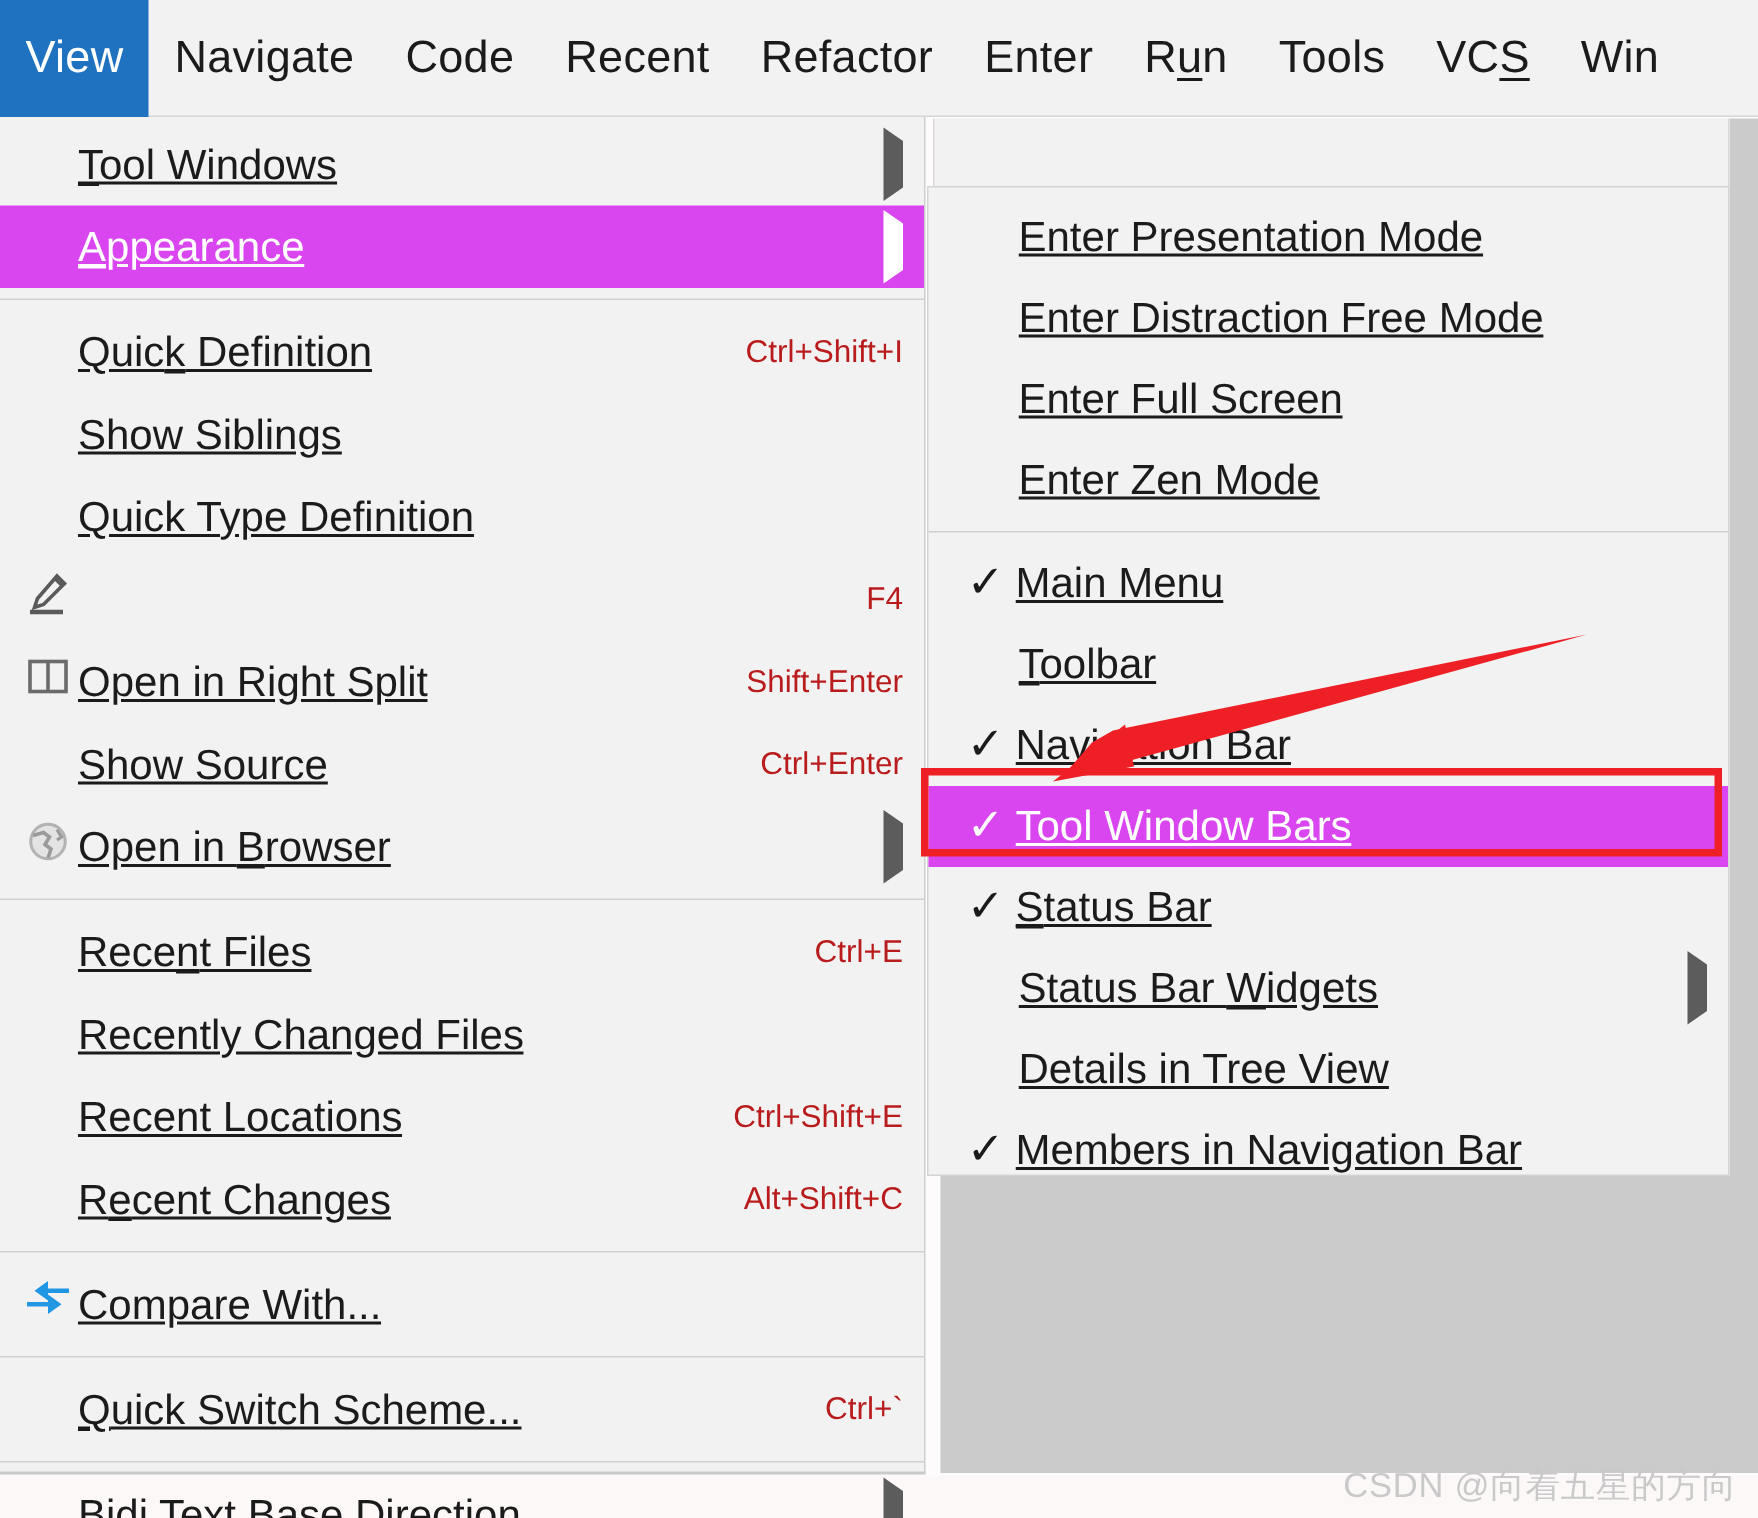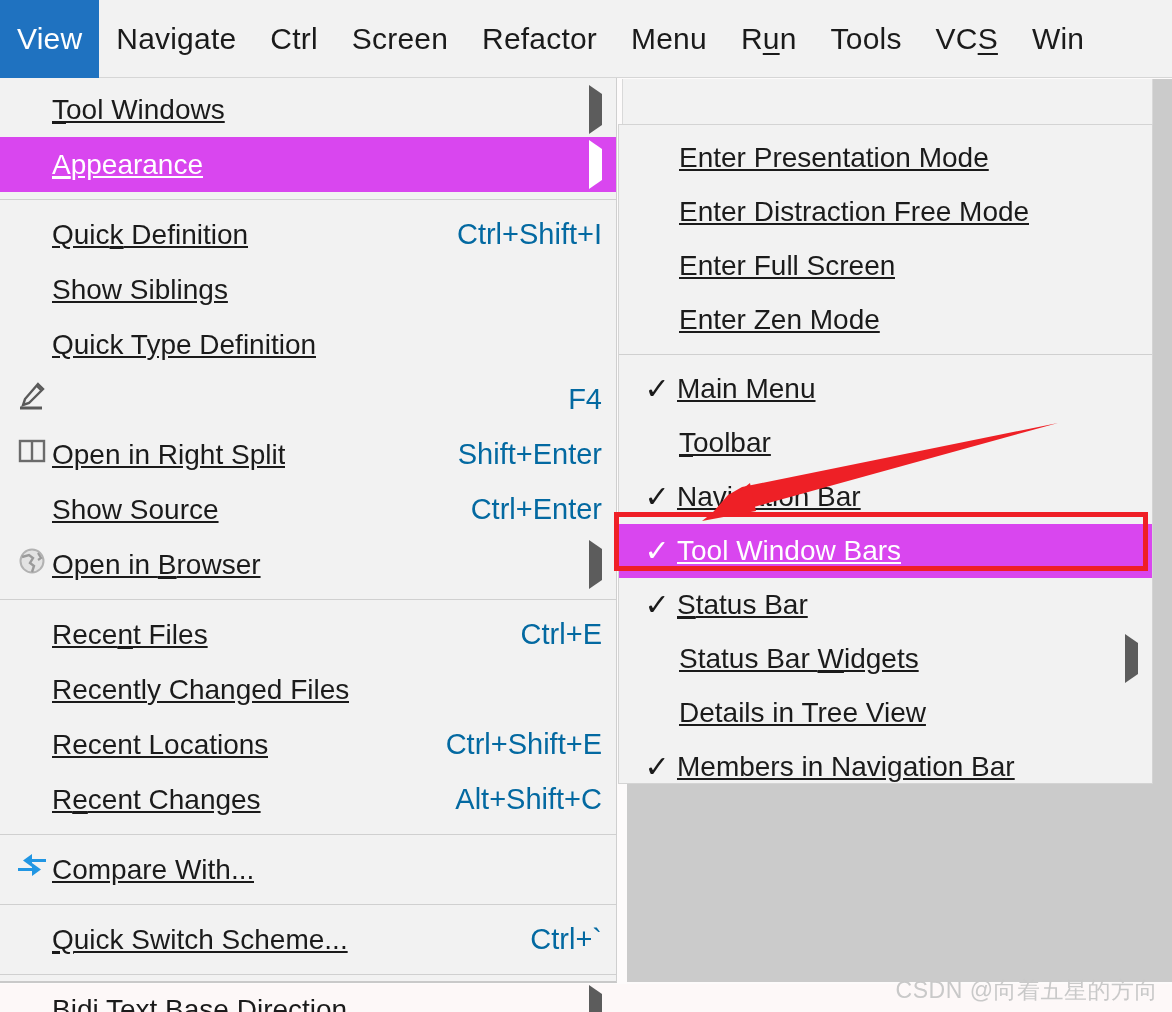--- a/index.html
+++ b/index.html
@@ -94,22 +94,22 @@
     align-items: center;
     justify-content: center;
   }
   .mi .label {
     flex: 0 1 auto;
     overflow: hidden;
     text-decoration: underline;
   }
   .mi .accel {
     margin-left: auto;
-    font-size: 29px;
-    color: #0369a1;
+    font-size: 21px;
+    color: #b91c1c;
     padding-left: 28px;
   }
   .mi .submenu-arrow {
     margin-left: auto;
     padding-left: 26px;
   }
   .mn {
     text-decoration: underline;
     text-underline-offset: 3px;
     text-decoration-thickness: 2px;
@@ -254,30 +254,30 @@
   <div id="bottom-strip"></div>
 
   <div id="menubar">
       <div class="mb-item active">
         <span>View</span>
       </div>
       <div class="mb-item">
         <span>Navigate</span>
       </div>
       <div class="mb-item">
-        <span>Ctrl</span>
-      </div>
-      <div class="mb-item">
-        <span>Screen</span>
+        <span>Code</span>
+      </div>
+      <div class="mb-item">
+        <span>Recent</span>
       </div>
       <div class="mb-item">
         <span>Refactor</span>
       </div>
       <div class="mb-item">
-        <span>Menu</span>
+        <span>Enter</span>
       </div>
       <div class="mb-item">
         <span>R<span class="mn">u</span>n</span>
       </div>
       <div class="mb-item">
         <span>Tools</span>
       </div>
       <div class="mb-item">
         <span>VC<span class="mn">S</span></span>
       </div>

